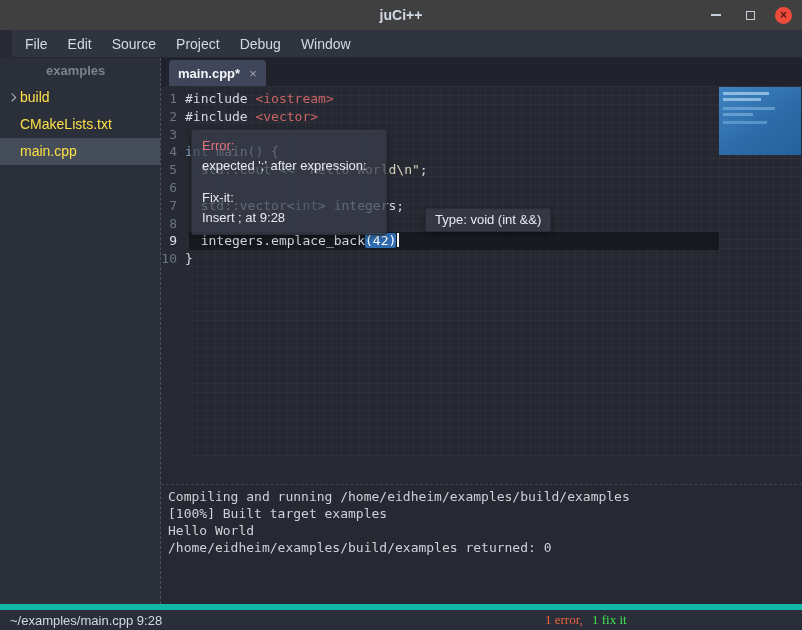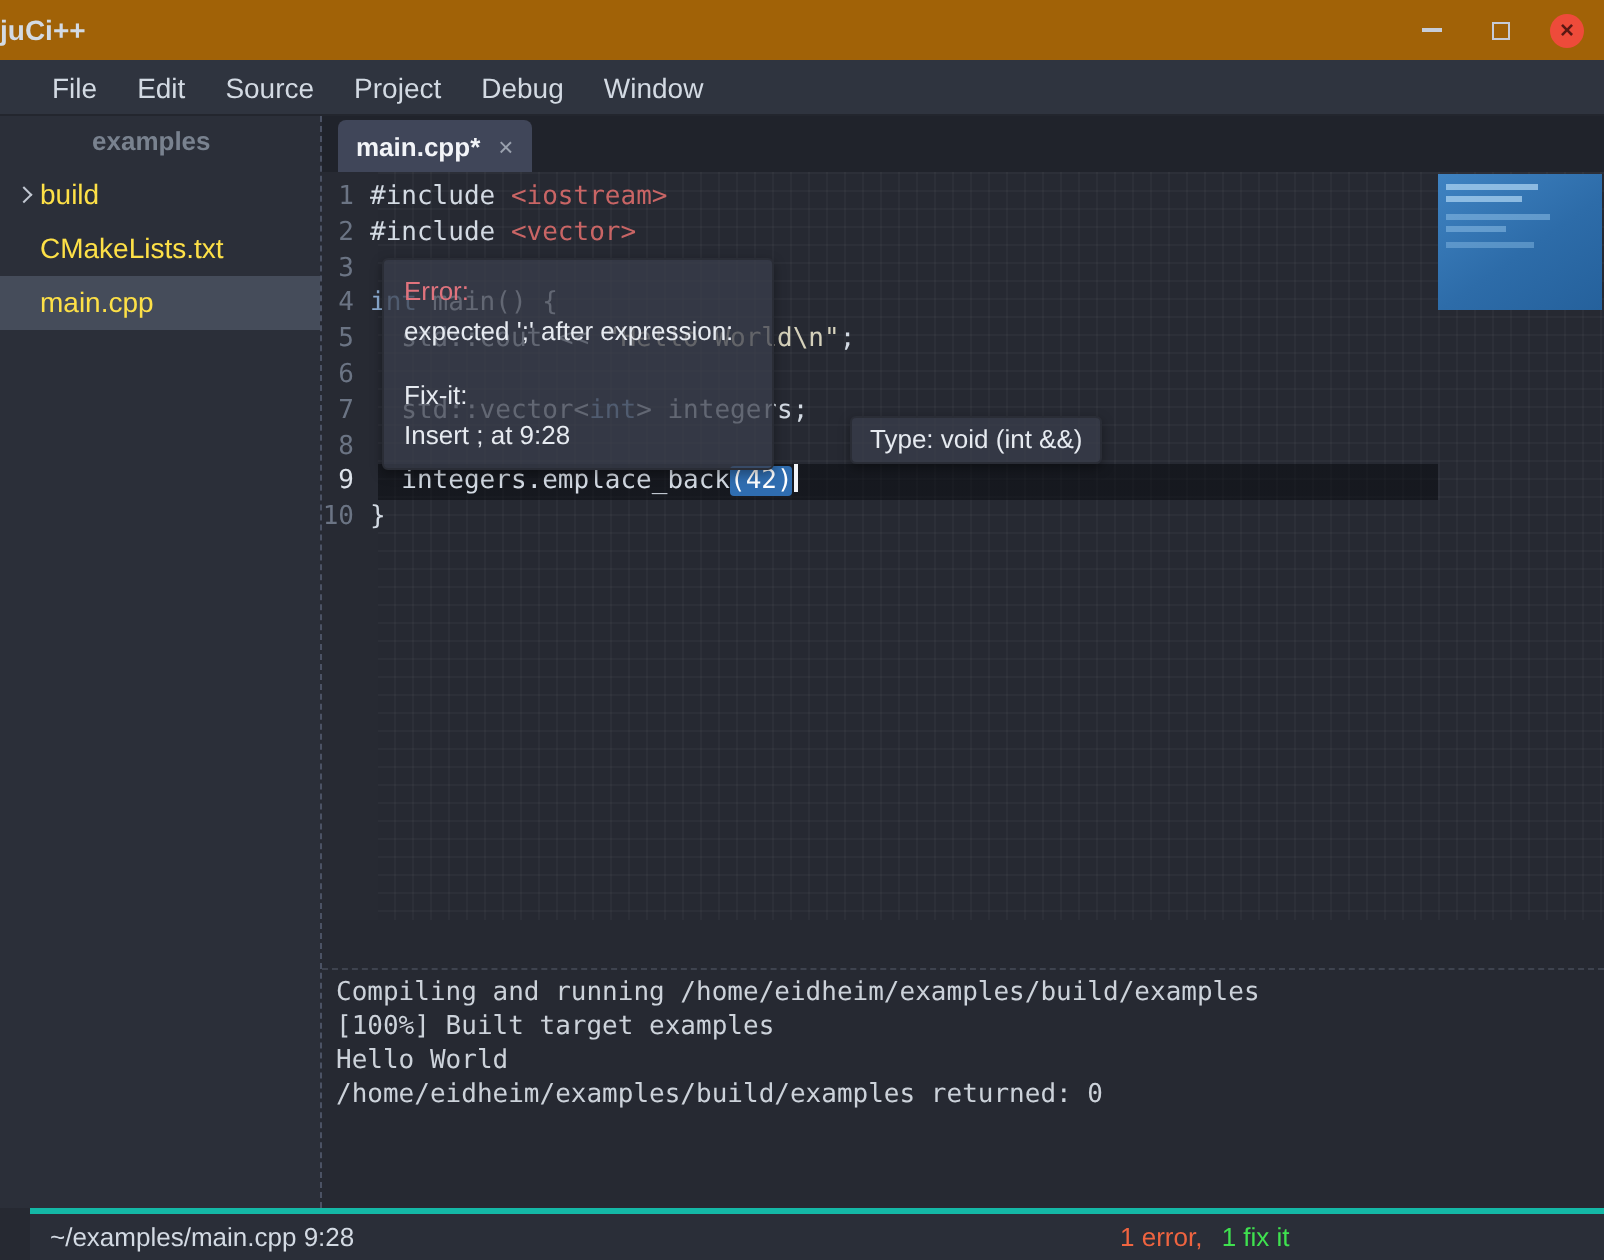--- a/index.html
+++ b/index.html
@@ -1,32 +1,32 @@
 <!DOCTYPE html>
 <html style="--error: #ef6440; --fixit: #3fe14f; --selection: #2f6db0; --include: #c96565; --tooltip_error: #e0737d;"><head>
 <meta charset="utf-8">
 <style>
   * { margin:0; padding:0; box-sizing:border-box; }
   body { background:#323640; font-family:"Liberation Sans", sans-serif; }
   .app { position:relative; width:802px; height:630px; background:#262932; overflow:hidden;
          color:#d3dae3; }
 
   
-  .titlebar { position:absolute; top:0; left:0; right:0; height:30px; background:#a16207;
-              text-align:left; line-height:30px; font-size:14px; font-weight:bold; color:#d3dae3; }
+  .titlebar { position:absolute; top:0; left:0; right:0; height:30px; background:#404040;
+              text-align:center; line-height:30px; font-size:14px; font-weight:bold; color:#d3dae3; }
   .controls { position:absolute; right:10px; top:0; height:30px; display:flex; gap:16px; align-items:center; }
   .ctrl { display:flex; align-items:center; justify-content:center; width:18px; height:18px; cursor:default; }
   .min-bar { width:10px; height:2px; background:#c6ccd8; }
   .max-box { width:9px; height:9px; border:1.5px solid #c6ccd8; }
   .ctrl.close { width:17px; height:17px; border-radius:50%; background:#ee4b3a; color:#5a1813;
                 font-size:12px; font-weight:bold; line-height:1; }
 
   
-  .menubar { position:absolute; top:30px; left:0; right:0; height:28px; background:#2f343f;
-             display:flex; align-items:center; padding-left:16px; box-shadow:inset 0 -1px 0 #23262e; }
+  .menubar { position:absolute; top:30px; left:12px; right:0; height:28px; background:#2f343f;
+             display:flex; align-items:center; padding-left:3px; box-shadow:inset 0 -1px 0 #23262e; }
   .menu-item { padding:0 10px; font-size:14px; color:#d3dae3; cursor:default; }
 
   
   .main { position:absolute; top:58px; bottom:26px; left:0; right:0; display:flex; }
 
   
   .sidebar { width:160px; background:#2b2f39; flex:none; }
   .sidebar-header { height:26px; line-height:26px; padding-left:10px; color:#79828f;
                     font-size:13px; font-weight:bold;margin-left:36px; }
   .tree-item { position:relative; height:27px; line-height:27px; padding-left:20px;
@@ -84,24 +84,24 @@
   .mm-line:nth-child(4){ top:26px; width:30px; background:rgba(140,190,230,0.55); }
   .mm-line:nth-child(5){ top:34px; width:44px; background:rgba(140,190,230,0.45); }
 
   
   .terminal { height:120px; flex:none; background:#262932; border-top:1px dashed rgba(120,130,150,0.3);
               padding:3px 7px; font-family:"DejaVu Sans Mono", monospace; font-size:13px;
               color:#ccd2da; overflow:hidden;margin-top:24px; }
   .term-line { height:17px; line-height:17px; white-space:pre; }
 
   
-  .statusbar { position:absolute; bottom:0; left:15px; right:0; height:26px; background:#2a2e38;
-               border-top:3px solid #14b8a6; display:flex; align-items:center; padding:0 10px;
+  .statusbar { position:absolute; bottom:0; left:0; right:0; height:26px; background:#2a2e38;
+               border-top:6px solid #14b8a6; display:flex; align-items:center; padding:0 10px;
                font-size:13px; color:#d3dae3; }
-  .diag { position:absolute; left:545px; }
+  .diag { position:absolute; left:545px;font-family:Liberation Serif, serif; }
   .diag .err { color:var(--error,#ef6440); }
   .diag .fix { color:var(--fixit,#3fe14f); margin-left:6px; }
 </style>
 </head>
 <body>
 
 <div class="app">
 
   <div class="titlebar">
     <span>juCi++</span>

